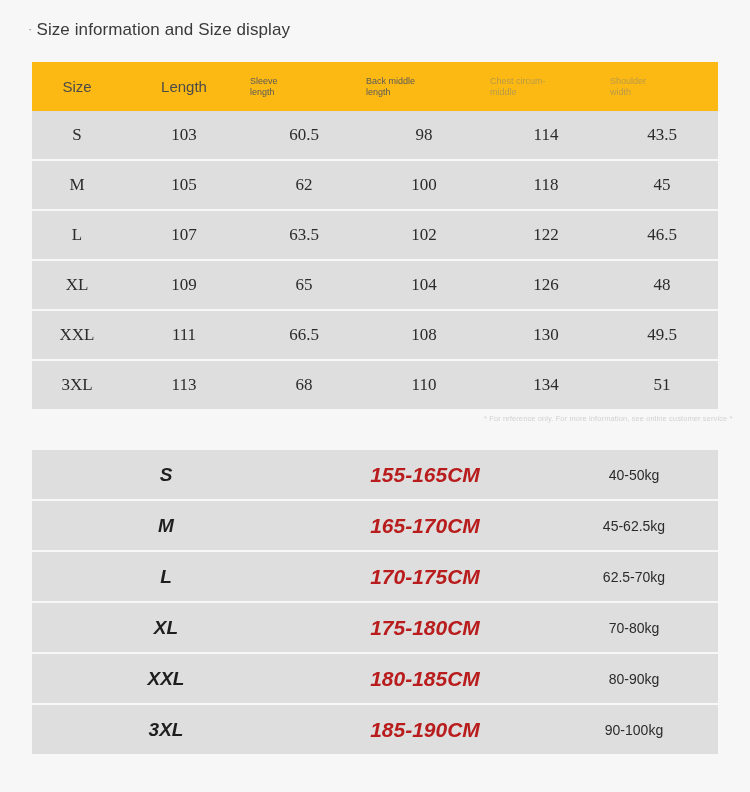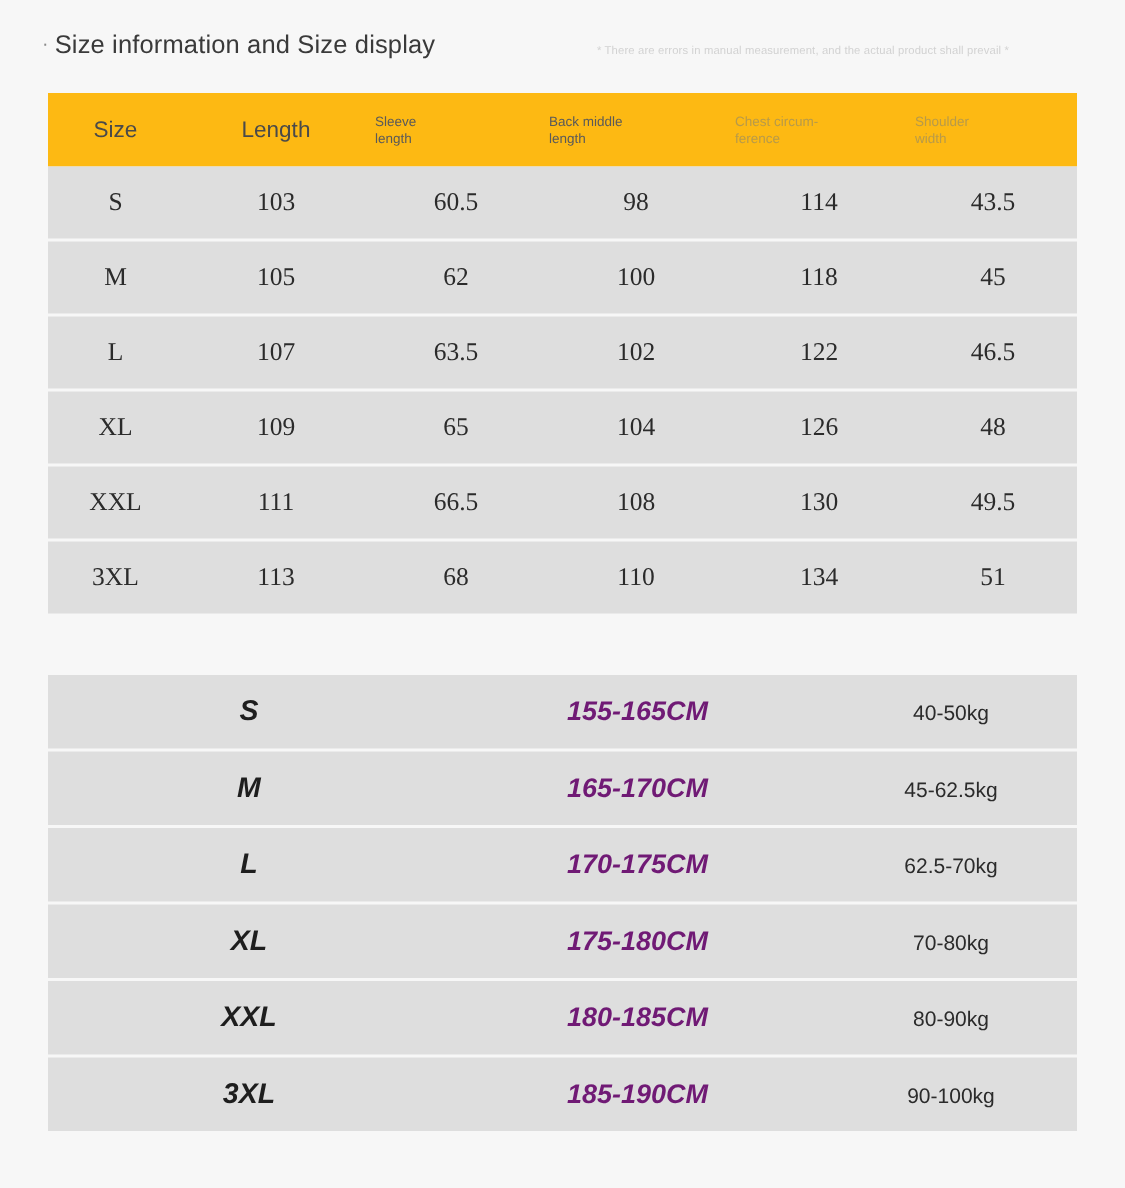--- a/index.html
+++ b/index.html
@@ -139,41 +139,40 @@
     height: 47px;
   }
   #table-suggest .c-size {
     font-size: 19px;
     font-weight: bold;
     font-style: italic;
     color: #1e1e1e;
     text-align: center;
   }
   #table-suggest .c-height {
-    font-size: 18px;
+    font-size: 21px;
     font-weight: bold;
     font-style: italic;
-    color: #701a75;
+    color: #b91c1c;
     text-align: center;
   }
   #table-suggest .c-weight {
     font-size: 14px;
     color: #2b2b2b;
     text-align: center;
   }
 </style>
 </head>
 <body>
 
 <div class="page">
 
   <div class="section-head" style="top:20px;">
     <div class="title"><span class="bullet">·</span><span>Size information and Size display</span></div>
   </div>
-  <div class="note note-1">* There are errors in manual measurement, and the actual product shall prevail *</div>
 
   <table class="table" id="table-size">
     <colgroup>
       <col style="width:90px">
       <col style="width:124px">
       <col style="width:116px">
       <col style="width:124px">
       <col style="width:120px">
       <col style="width:112px">
     </colgroup>
@@ -184,21 +183,21 @@
         <td class="h-sub">
           <div>Sleeve</div>
           <div>length</div>
         </td>
         <td class="h-sub">
           <div>Back middle</div>
           <div>length</div>
         </td>
         <td class="h-sub light">
           <div>Chest circum-</div>
-          <div>ference</div>
+          <div>middle</div>
         </td>
         <td class="h-sub light">
           <div>Shoulder</div>
           <div>width</div>
         </td>
       </tr>
 
       <tr class="drow first">
         <td class="cell">S</td>
         <td class="cell">103</td>
@@ -243,20 +242,21 @@
         <td class="cell">3XL</td>
         <td class="cell">113</td>
         <td class="cell">68</td>
         <td class="cell">110</td>
         <td class="cell">134</td>
         <td class="cell">51</td>
       </tr>
     </tbody>
   </table>
 
+  <div class="note note-2">* For reference only. For more information, see online customer service *</div>
 
   <table class="table" id="table-suggest">
     <colgroup>
       <col style="width:268px">
       <col style="width:250px">
       <col style="width:168px">
     </colgroup>
     <tbody>
 
       <tr class="drow first">

